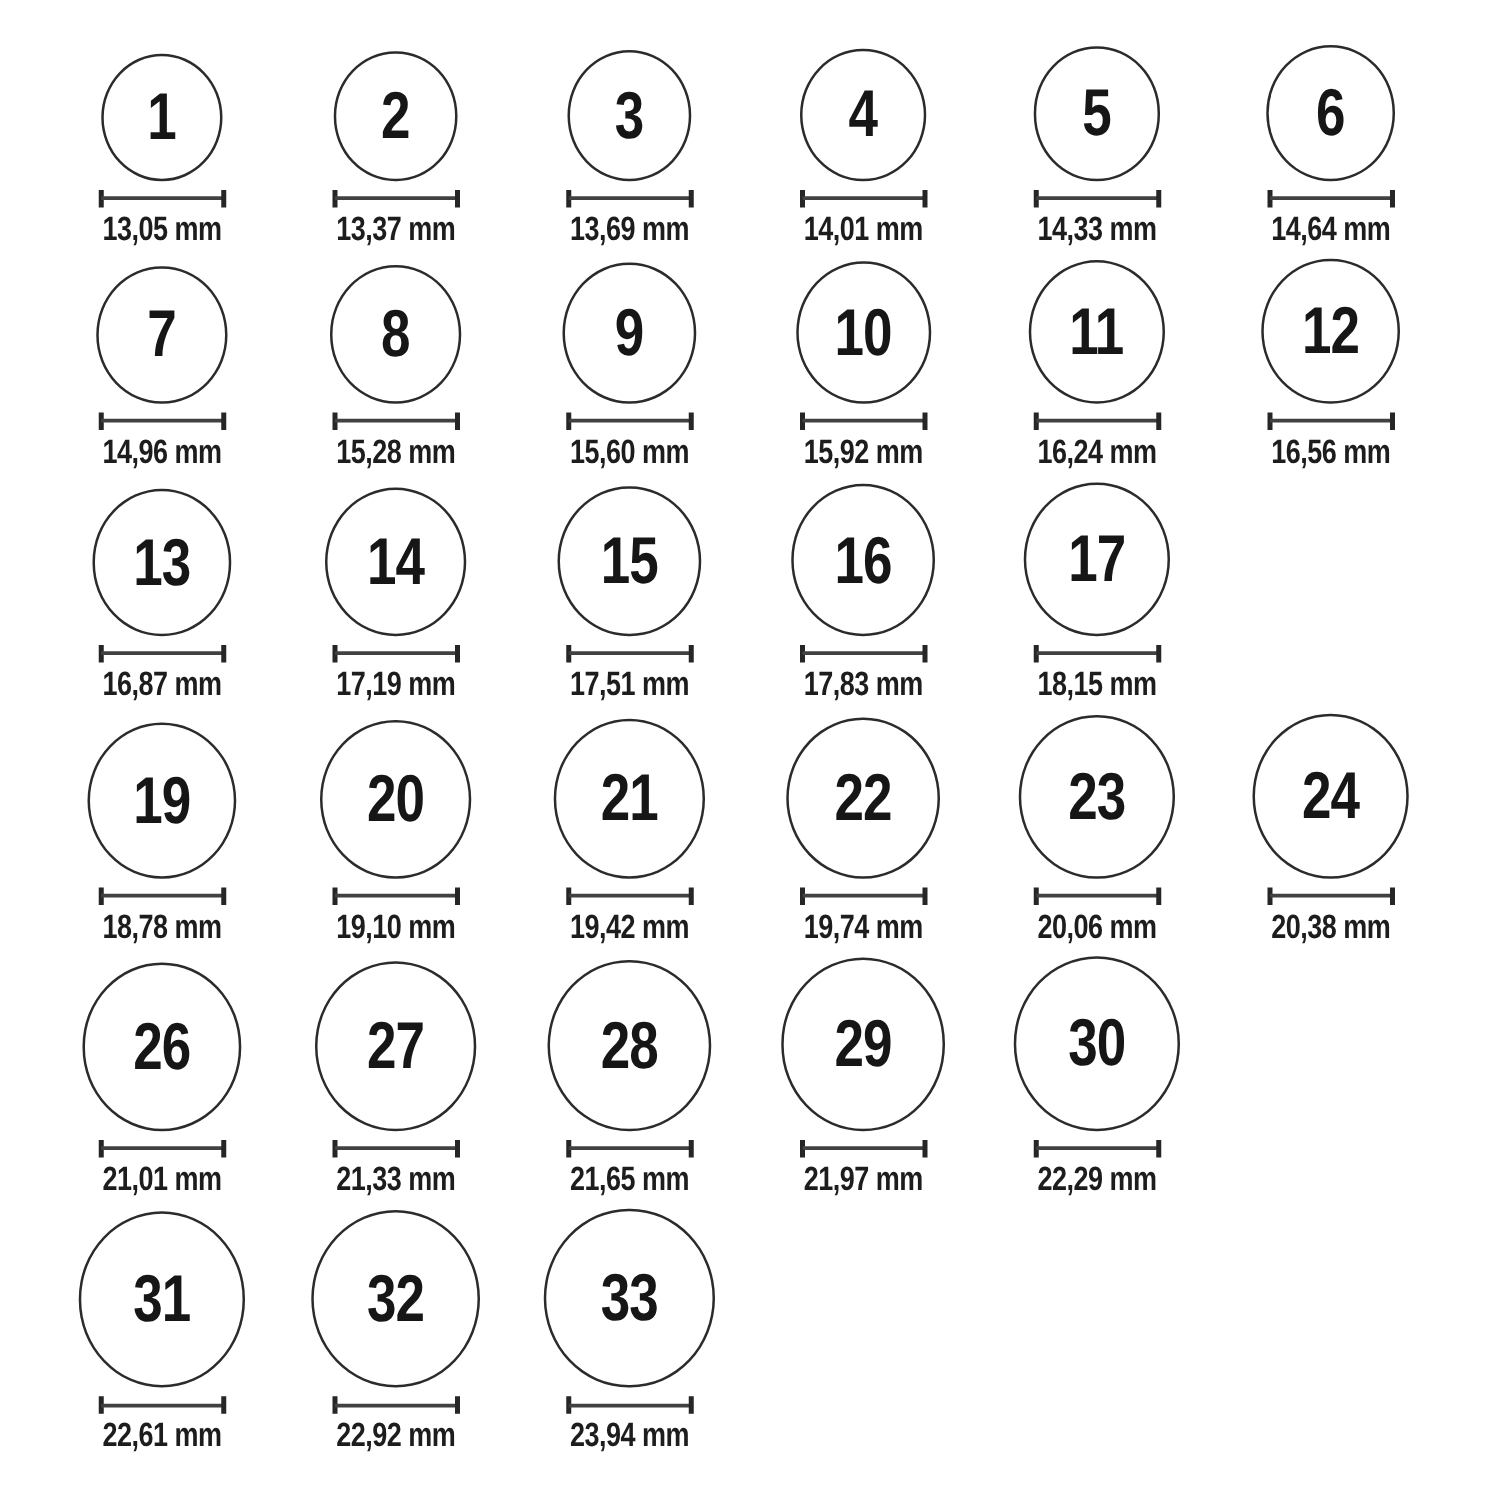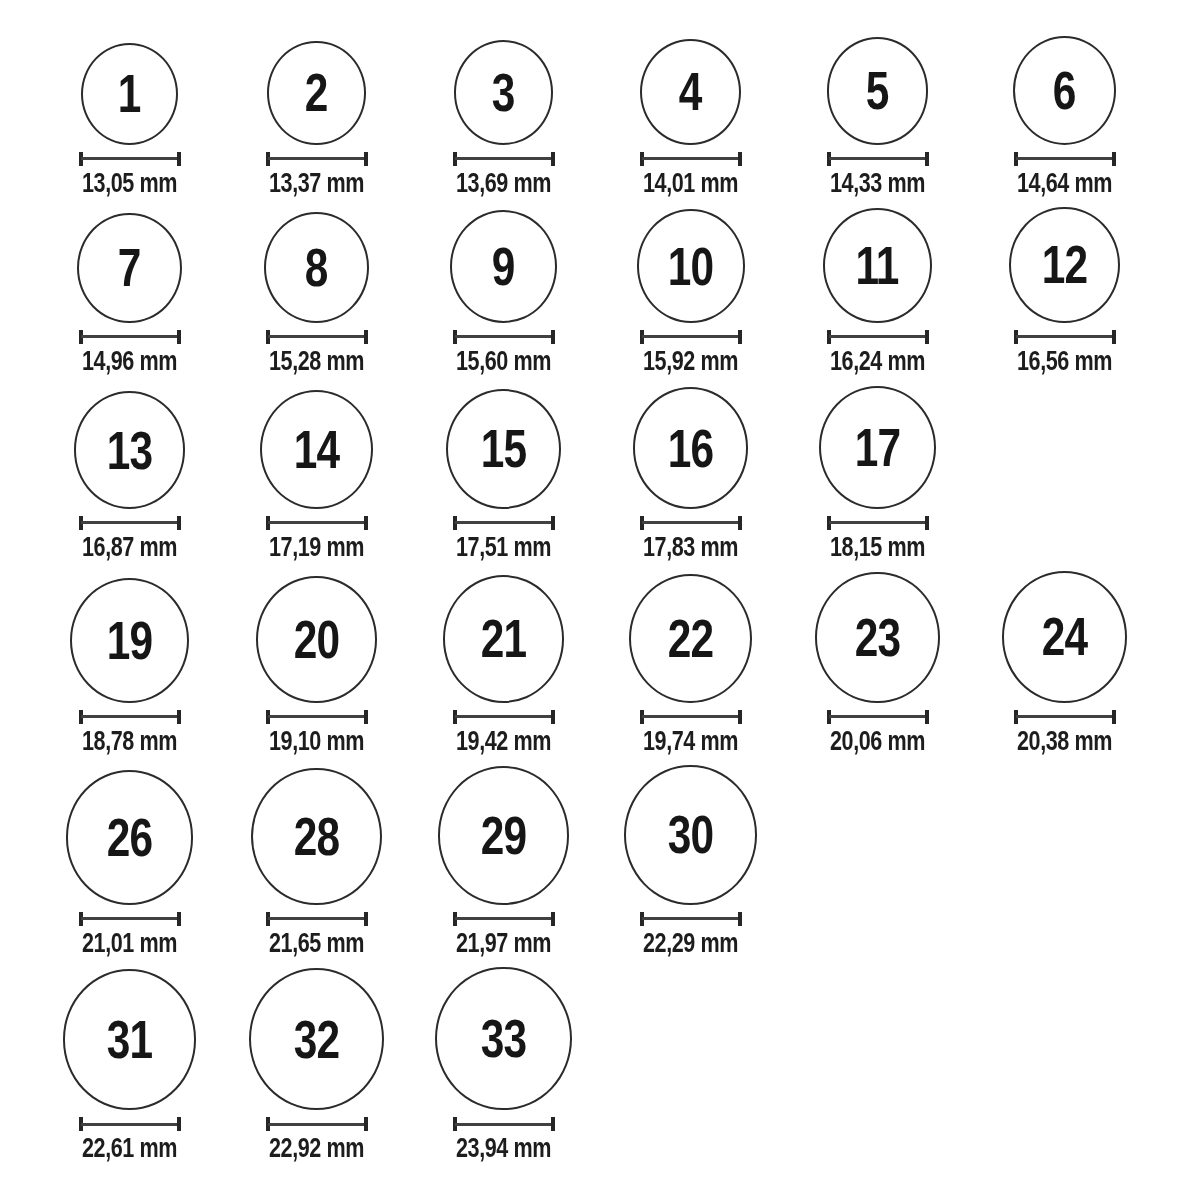--- a/index.html
+++ b/index.html
@@ -408,20 +408,33 @@
     </div>
     <div class="ruler">
       <span class="tick left"></span>
       <span class="ruler-line"></span>
       <span class="tick right"></span>
     </div>
     <div class="dia-label">21,01 mm</div>
   </div>
       <div class="cell">
     <div class="circle-area" style="height: 139.7px;">
+      <div class="circle" style="width: 129.01px; height: 135.8px;">
+        <span class="num">27</span>
+      </div>
+    </div>
+    <div class="ruler">
+      <span class="tick left"></span>
+      <span class="ruler-line"></span>
+      <span class="tick right"></span>
+    </div>
+    <div class="dia-label">21,33 mm</div>
+  </div>
+      <div class="cell">
+    <div class="circle-area" style="height: 139.7px;">
       <div class="circle" style="width: 130.245px; height: 137.1px; justify-content: center;">
         <span class="num">28</span>
       </div>
     </div>
     <div class="ruler">
       <span class="tick left"></span>
       <span class="ruler-line"></span>
       <span class="tick right"></span>
     </div>
     <div class="dia-label">21,65 mm</div>

